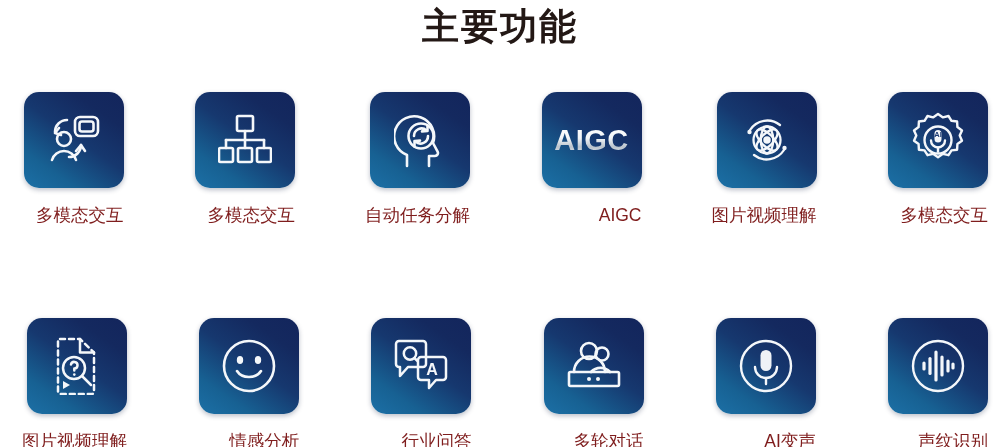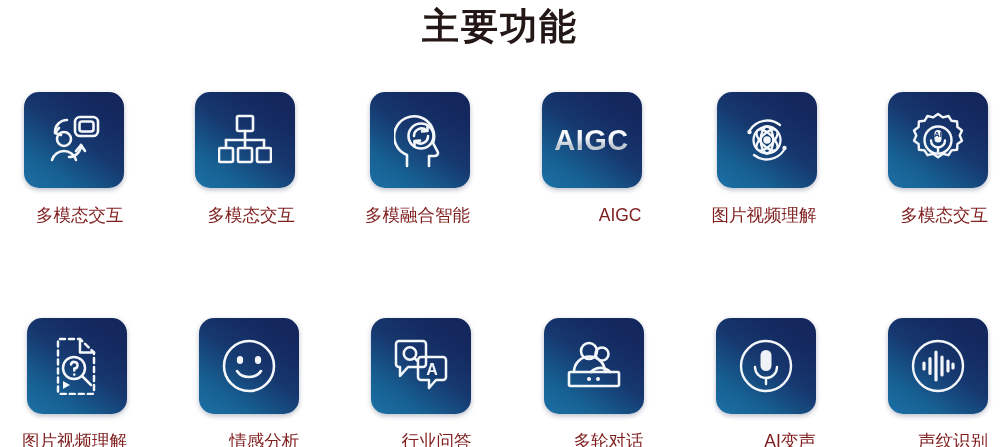--- a/index.html
+++ b/index.html
@@ -139,21 +139,21 @@
           <svg width="52" height="56" viewBox="0 0 52 56" fill="none" stroke="#f4f7fa" stroke-width="2.6" stroke-linecap="round" stroke-linejoin="round">
             <path d="M35 54 V44 h6 a3 3 0 0 0 2.6 -4.4 L39 31 a20 20 0 1 0 -26 12 v11"></path>
             <circle cx="27" cy="24" r="12.5"></circle>
             <path d="M20 24 a7.5 7.5 0 0 1 12.5 -5.6"></path>
             <path d="M33.5 13.5 l0 5.5 -5.5 0.4"></path>
             <path d="M34 24 a7.5 7.5 0 0 1 -12.5 5.6"></path>
             <path d="M20.5 34.5 l0 -5.5 5.5 -0.4"></path>
           </svg>
         </span>
       </div>
-      <div class="label">多模融合智能</div>
+      <div class="label">自动任务分解</div>
     </div>
 
     <div class="cell">
       <div class="tile">
         <span class="aigc-text">AIGC</span>
       </div>
       <div class="label">AIGC</div>
     </div>
 
     <div class="cell">

